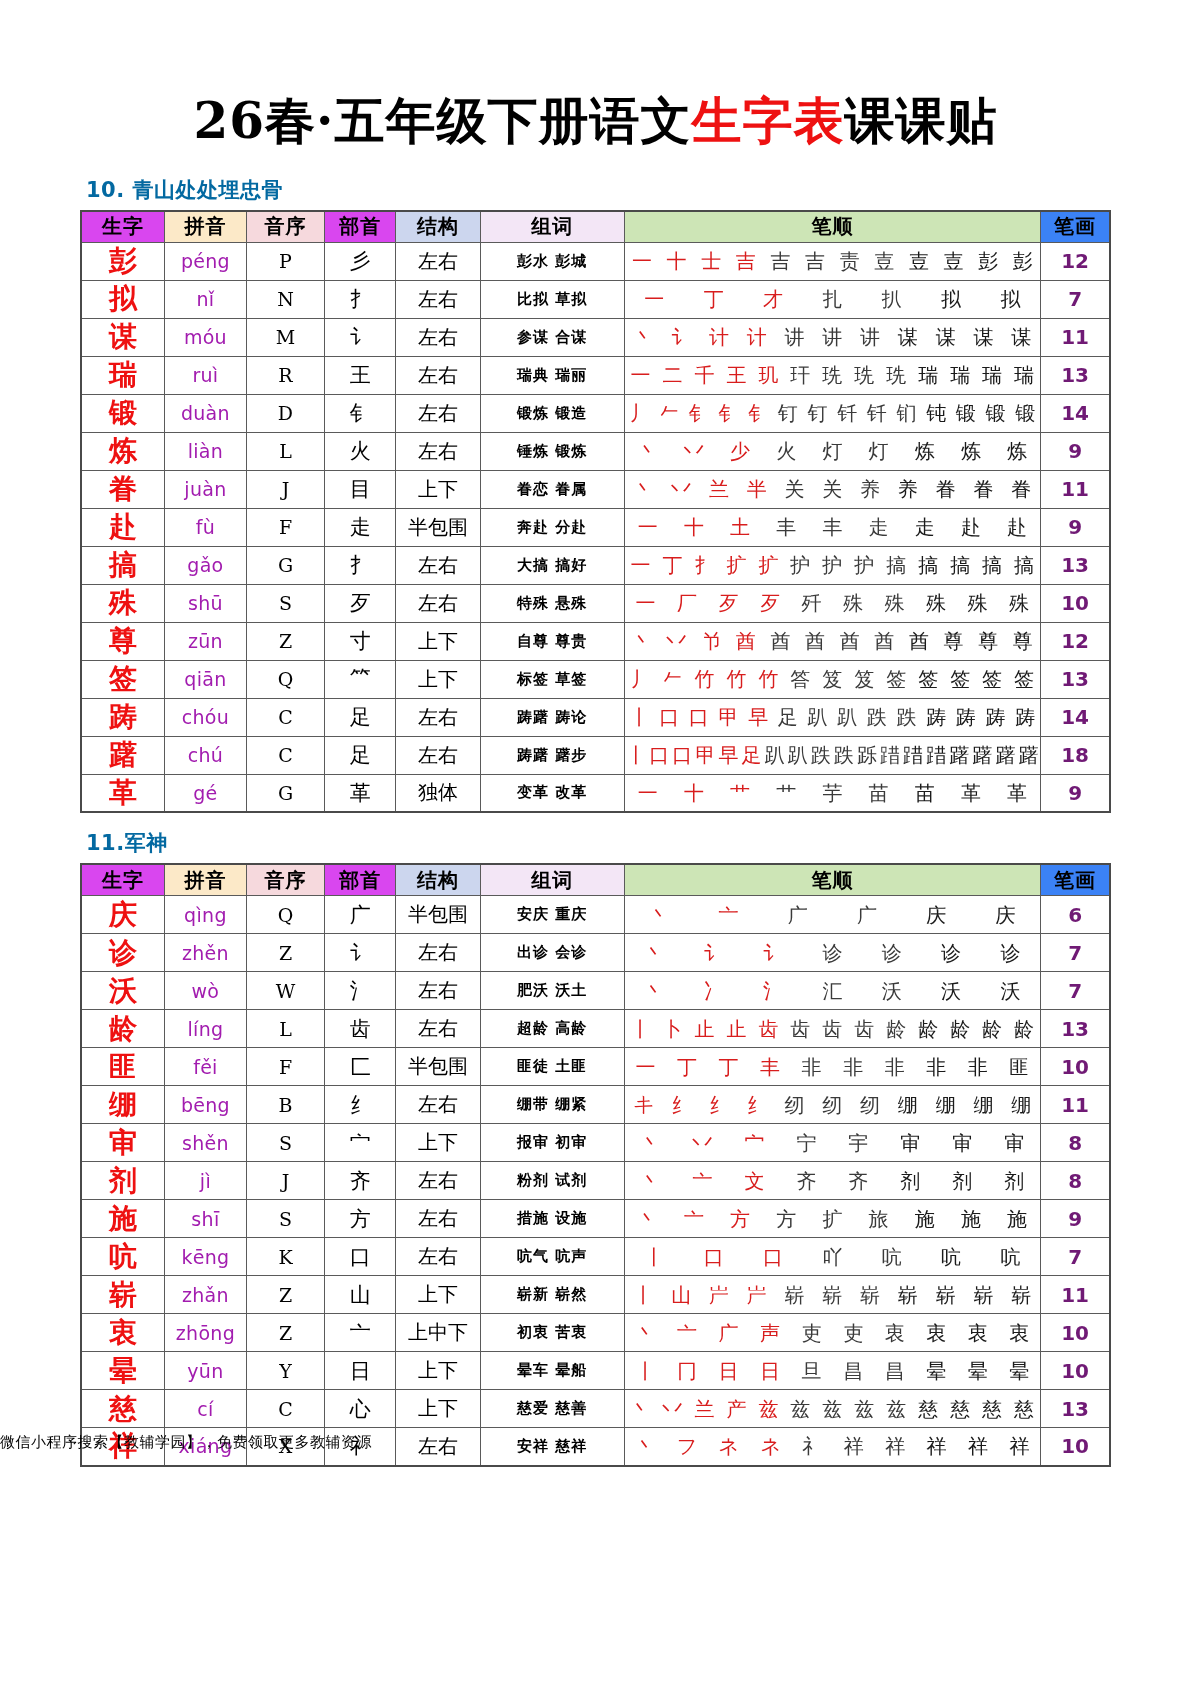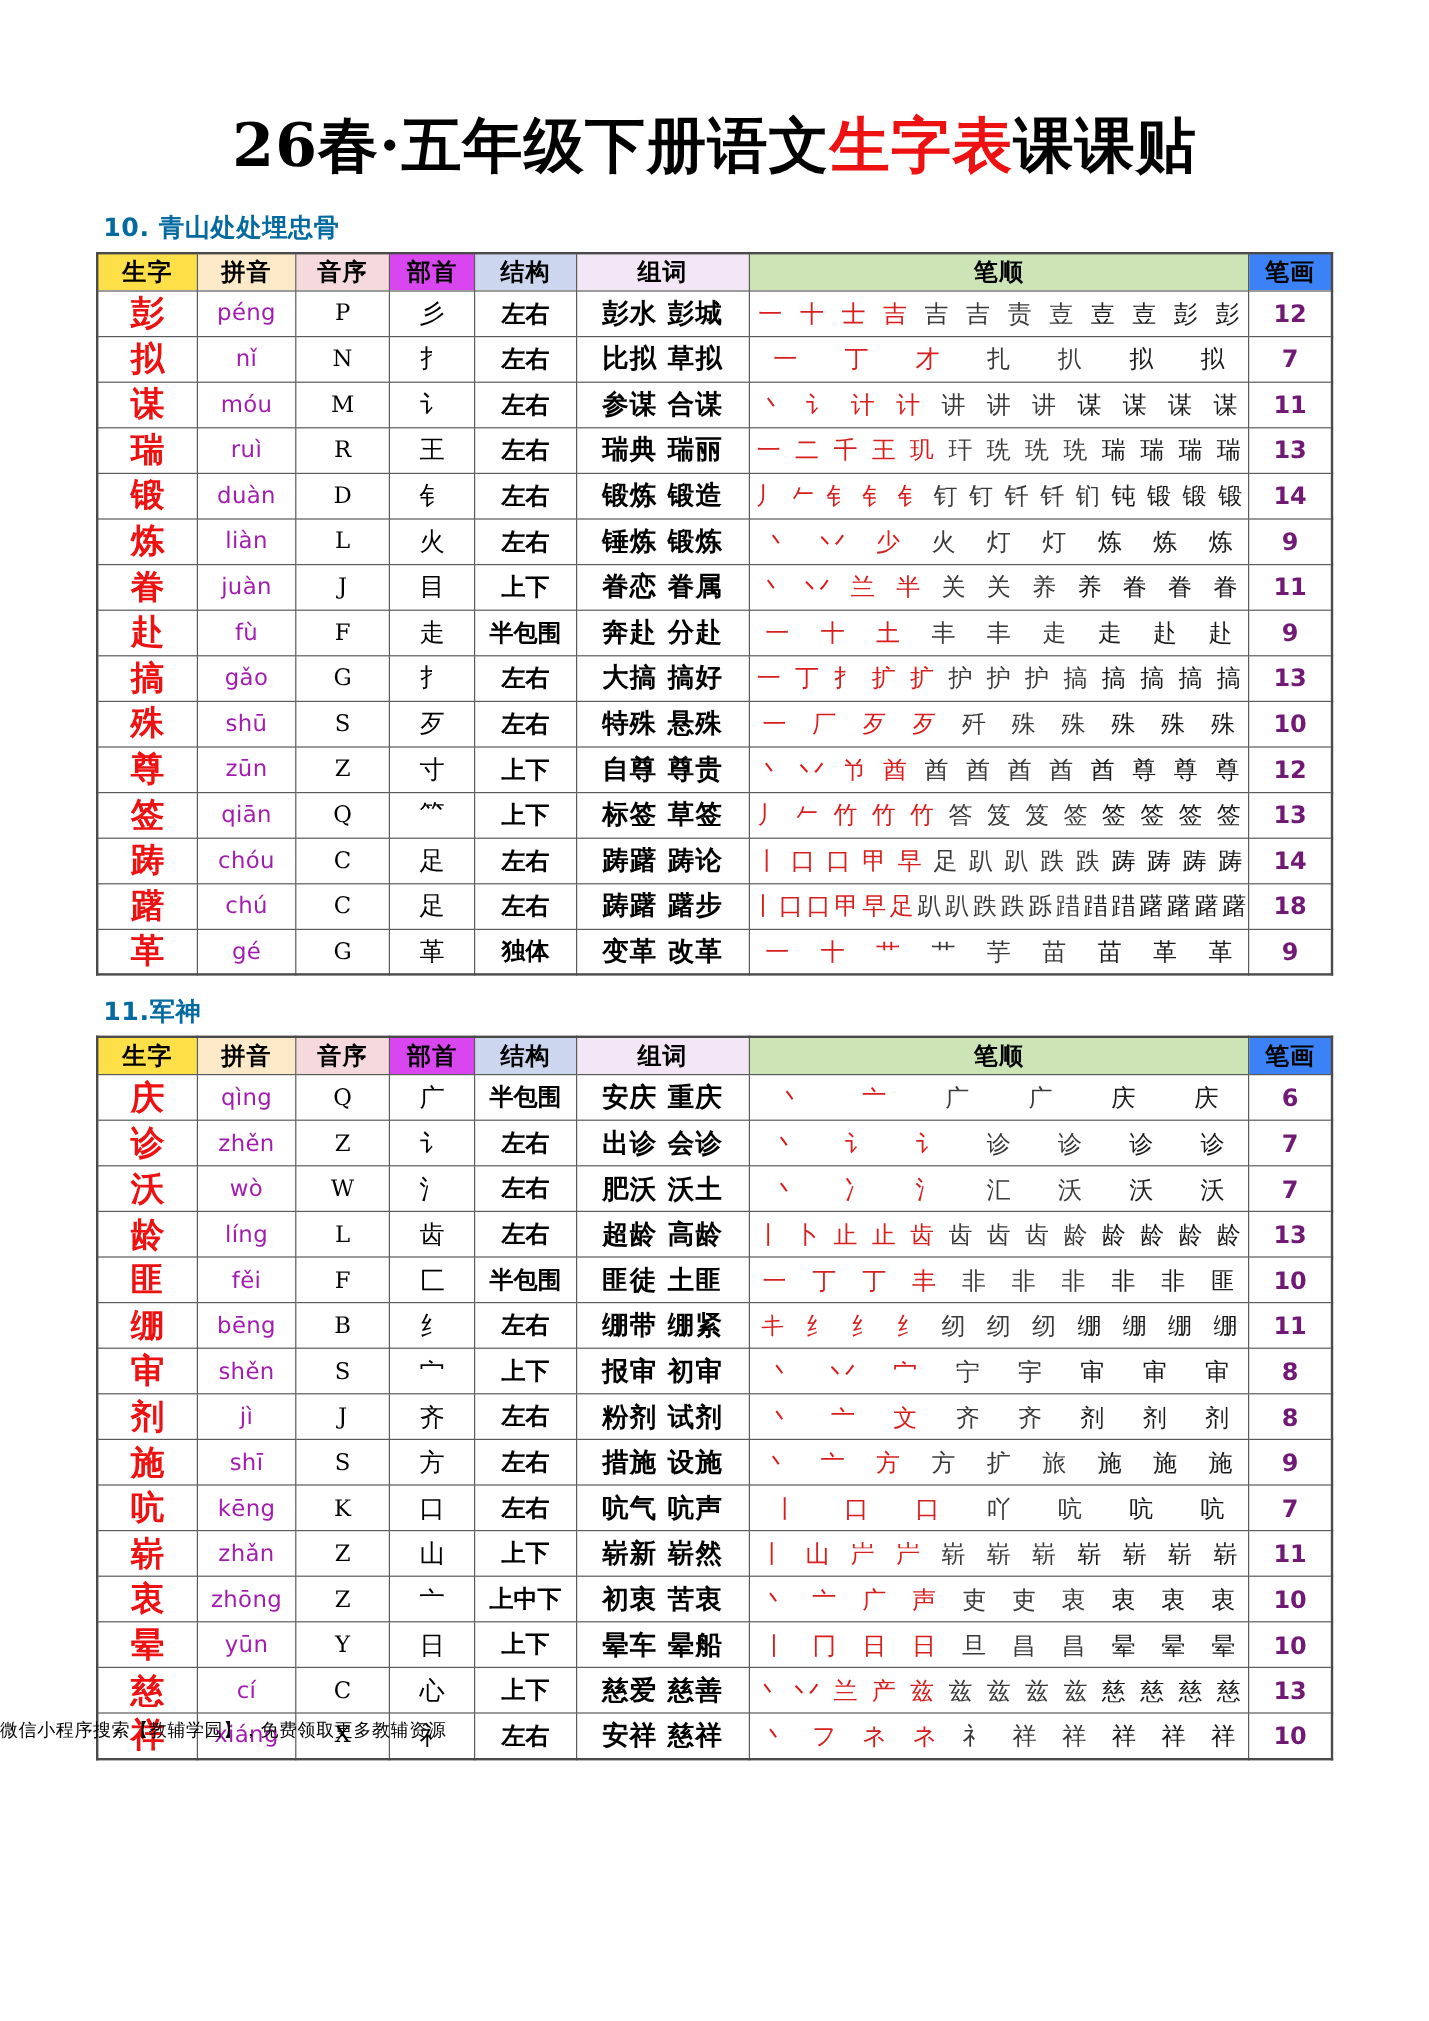--- a/index.html
+++ b/index.html
@@ -73,21 +73,21 @@
   col.c-count  { width: 64px;  }
 
   
   thead th {
     height: 30px;
     font-size: 20px;
     font-weight: 700;
     font-family: "DejaVu Serif", "Liberation Serif", serif;
     letter-spacing: 1px;
   }
-  th.h-char   { background: #fde047; }
+  th.h-char   { background: #d946ef; }
   th.h-pinyin { background: #fce9c8; }
   th.h-order  { background: #f6d9dd; }
   th.h-rad    { background: #d946ef; }
   th.h-struct { background: #ccd6ee; }
   th.h-word   { background: #f3e6f6; }
   th.h-stroke { background: #cde5b6; }
   th.h-count  { background: #3b82f6; }
 
   
   tbody tr { height: 38px; }
@@ -106,25 +106,25 @@
   td.cell-order {
     font-size: 19px;
     font-family: "DejaVu Serif", "Liberation Serif", serif;
   }
   td.cell-rad {
     font-size: 21px;
     font-family: "DejaVu Serif", "Liberation Serif", serif;
   }
   td.cell-struct {
     font-size: 20px;
-    font-weight: 700;
+    font-weight: 400;
     font-family: "DejaVu Serif", "Liberation Serif", serif;
   }
   td.cell-word {
-    font-size: 22px;
+    font-size: 15px;
     font-weight: 600;
     font-family: "DejaVu Serif", "Liberation Serif", serif;
     letter-spacing: 1px;
   }
   td.cell-count {
     color: #701a75;
     font-size: 20px;
     font-weight: 600;
   }
 

